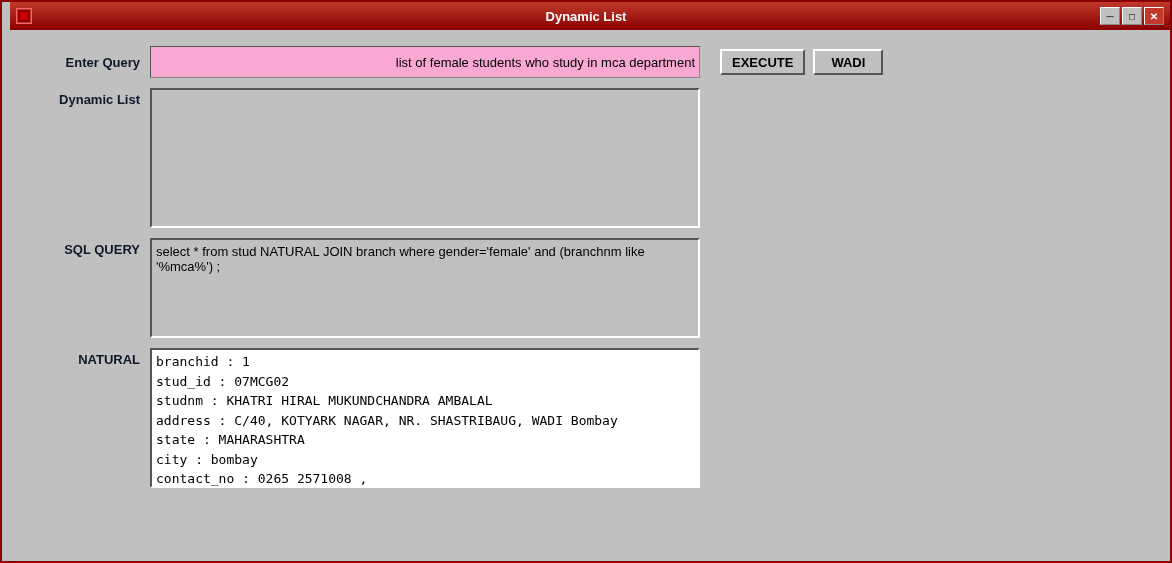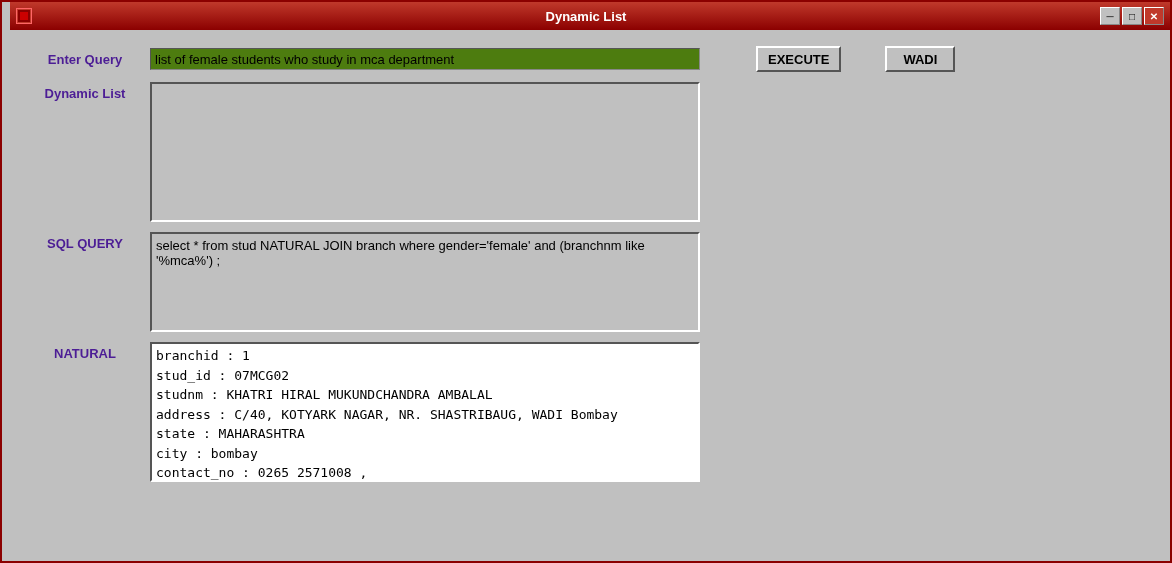--- a/index.html
+++ b/index.html
@@ -82,64 +82,64 @@
       gap: 10px;
     }
     .row {
       display: flex;
       align-items: flex-start;
       gap: 10px;
     }
     .label {
       font-weight: bold;
       font-size: 13px;
-      color: #4c1d95;
+      color: #0f172a;
       width: 110px;
-      text-align: center;
+      text-align: right;
       flex-shrink: 0;
       padding-top: 4px;
     }
     .enter-query-row {
       display: flex;
       align-items: center;
       gap: 10px;
     }
     .enter-query-row .label {
       padding-top: 0;
     }
     .query-input {
       width: 550px;
-      height: 22px;
+      height: 32px;
       border: 1px solid #888;
       border-top-color: #555;
       border-left-color: #555;
-      background: #4d7c0f;
+      background: #f9a8d4;
       padding: 2px 4px;
       font-size: 13px;
       font-family: Arial, sans-serif;
+      text-align: right;
     }
     .buttons {
       display: flex;
       gap: 8px;
       margin-left: 10px;
     }
     .btn {
       height: 26px;
       min-width: 70px;
       background: #c0c0c0;
       border: 2px solid;
       border-top-color: #ffffff;
       border-left-color: #ffffff;
       border-right-color: #555;
       border-bottom-color: #555;
       font-weight: bold;
       font-size: 13px;
       cursor: pointer;
       padding: 0 10px;
-      margin-left: 36px;
     }
     .text-area-box {
       width: 550px;
       height: 140px;
       border: 2px solid;
       border-top-color: #555;
       border-left-color: #555;
       border-right-color: #fff;
       border-bottom-color: #fff;
       background: #c0c0c0;

